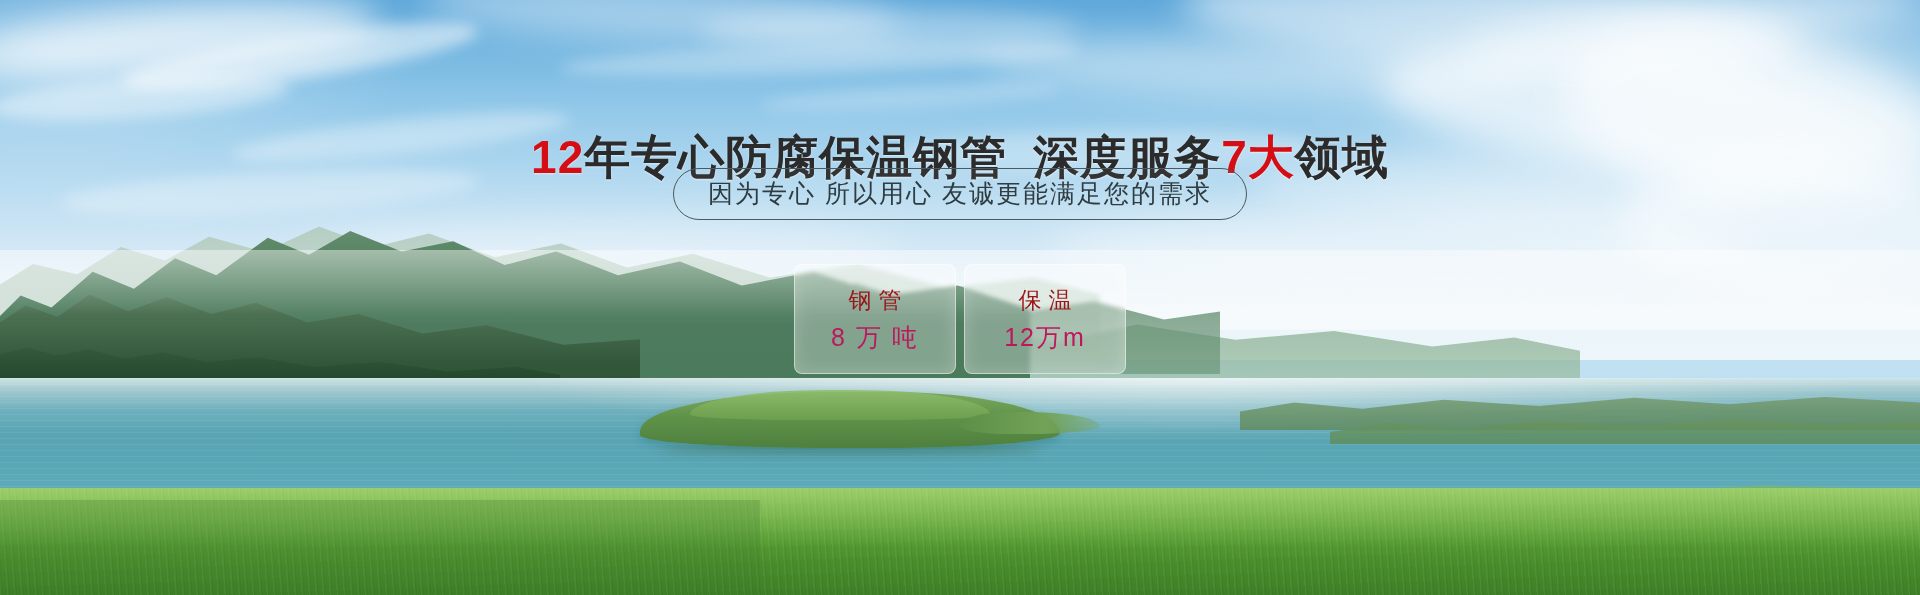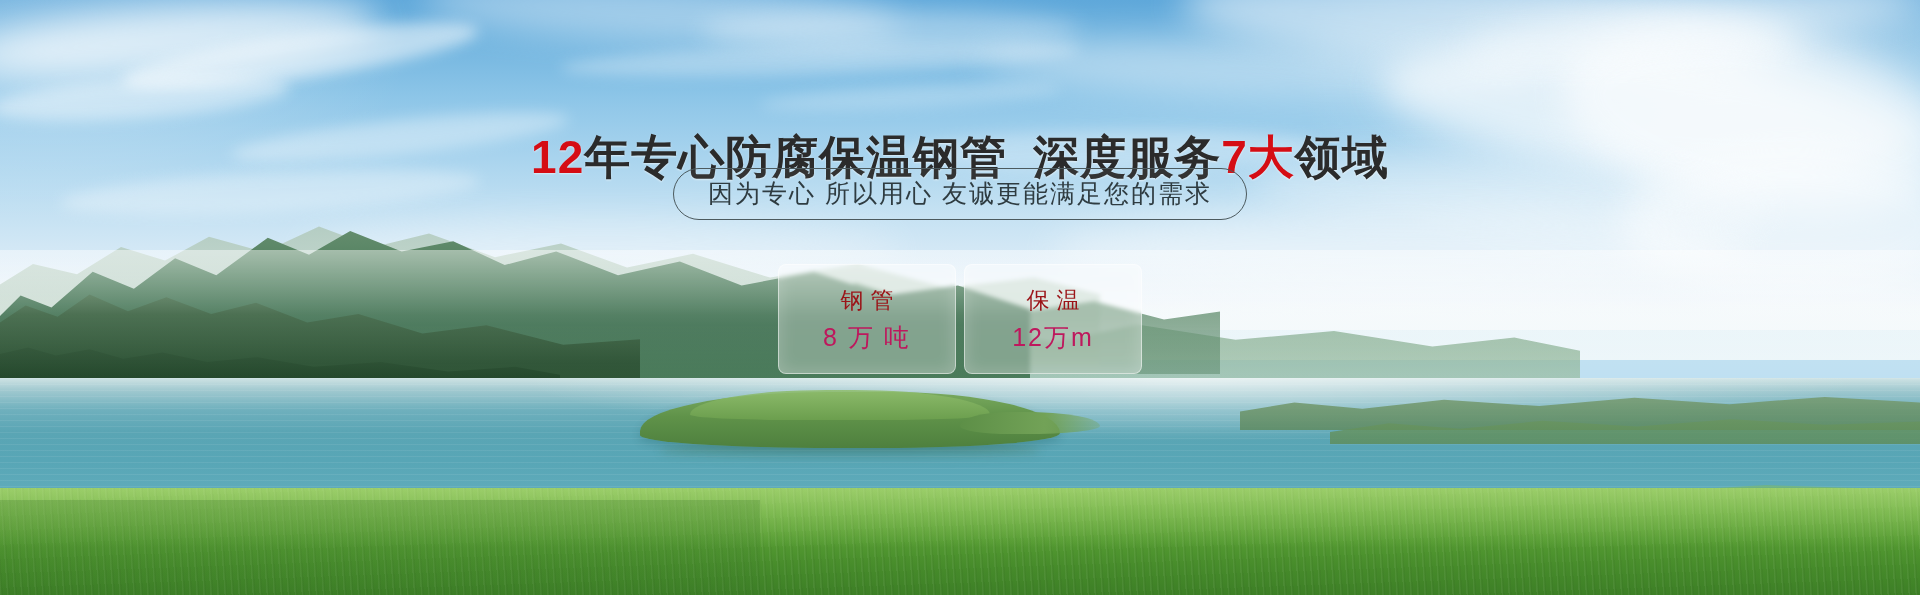--- a/index.html
+++ b/index.html
@@ -266,21 +266,21 @@
     white-space:nowrap;
     background:rgba(255,255,255,0.04);
   }
 
   
   .stats {
     position:absolute; left:0; top:264px; width:1920px;
     display:flex; justify-content:center; gap:8px;
   }
   .stat-card {
-    width:178px; height:110px;
+    width:162px; height:110px;
     border-radius:8px;
     background:rgba(255,255,255,0.30);
     border:1px solid rgba(255,255,255,0.55);
     backdrop-filter:blur(2px);
     display:flex; flex-direction:column;
     align-items:center; justify-content:center;
     gap:10px;
     box-shadow:inset 0 0 18px rgba(255,255,255,.22);
   }
   .stat-label {

